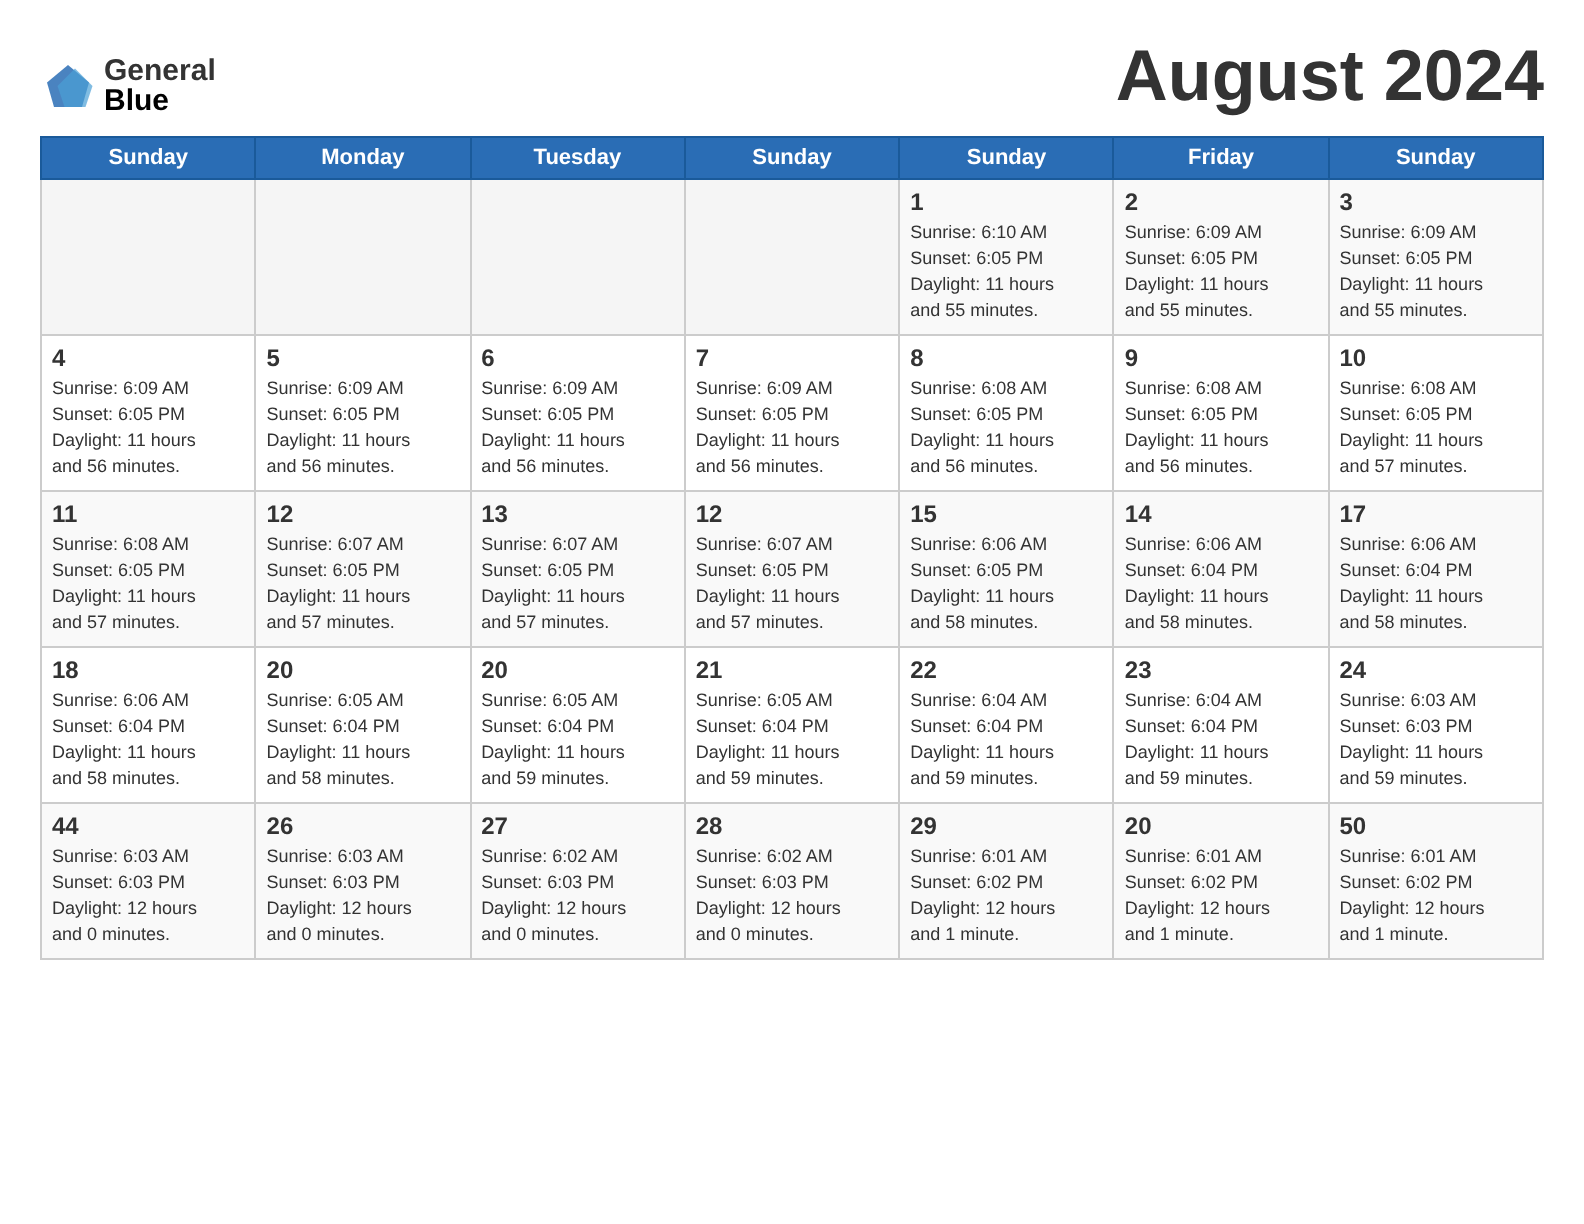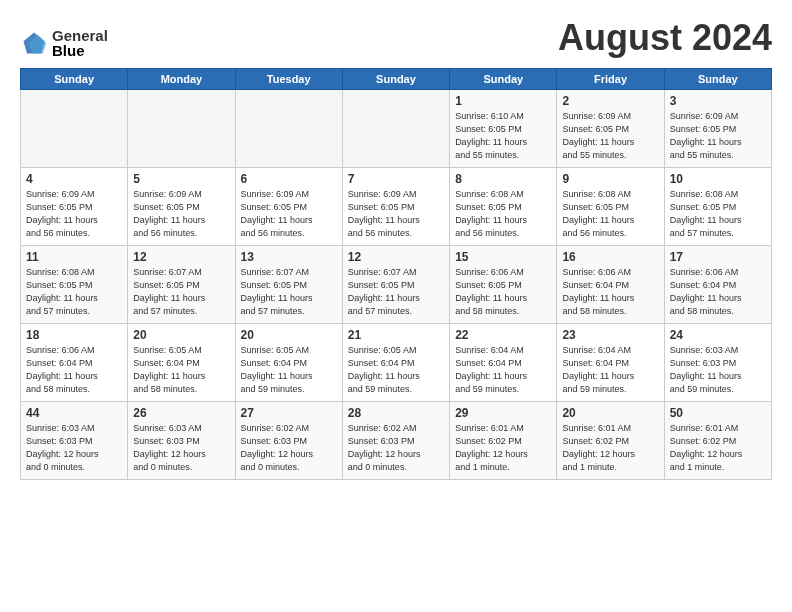--- a/index.html
+++ b/index.html
@@ -245,21 +245,21 @@
 and 57 minutes.</div>
           </td>
           <td>
             <span class="day-num">15</span>
             <div class="day-info" style="white-space: pre-line;">Sunrise: 6:06 AM
 Sunset: 6:05 PM
 Daylight: 11 hours
 and 58 minutes.</div>
           </td>
           <td>
-            <span class="day-num">16</span>
+            <span class="day-num">14</span>
             <div class="day-info" style="white-space: pre-line;">Sunrise: 6:06 AM
 Sunset: 6:04 PM
 Daylight: 11 hours
 and 58 minutes.</div>
           </td>
           <td>
             <span class="day-num">17</span>
             <div class="day-info" style="white-space: pre-line;">Sunrise: 6:06 AM
 Sunset: 6:04 PM
 Daylight: 11 hours

